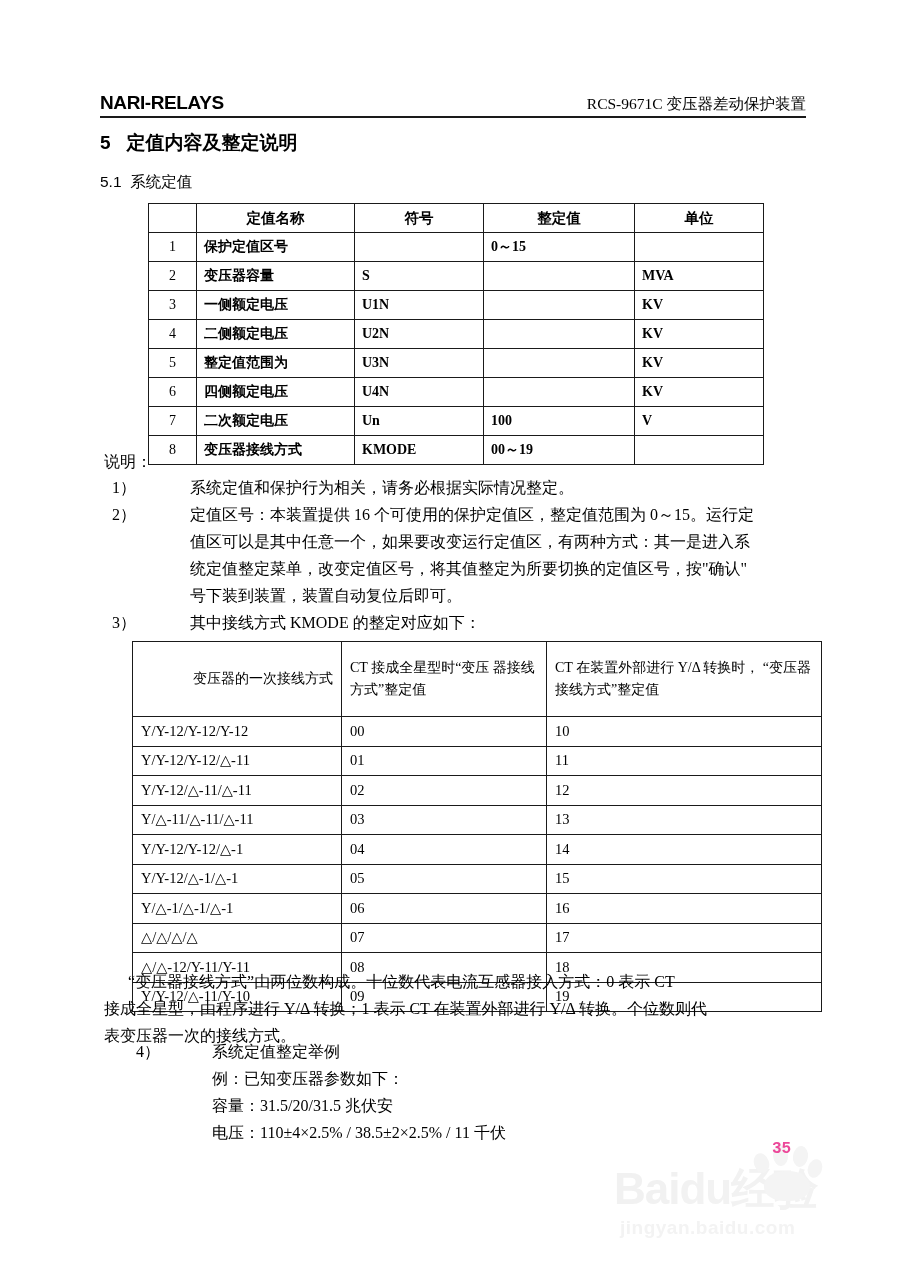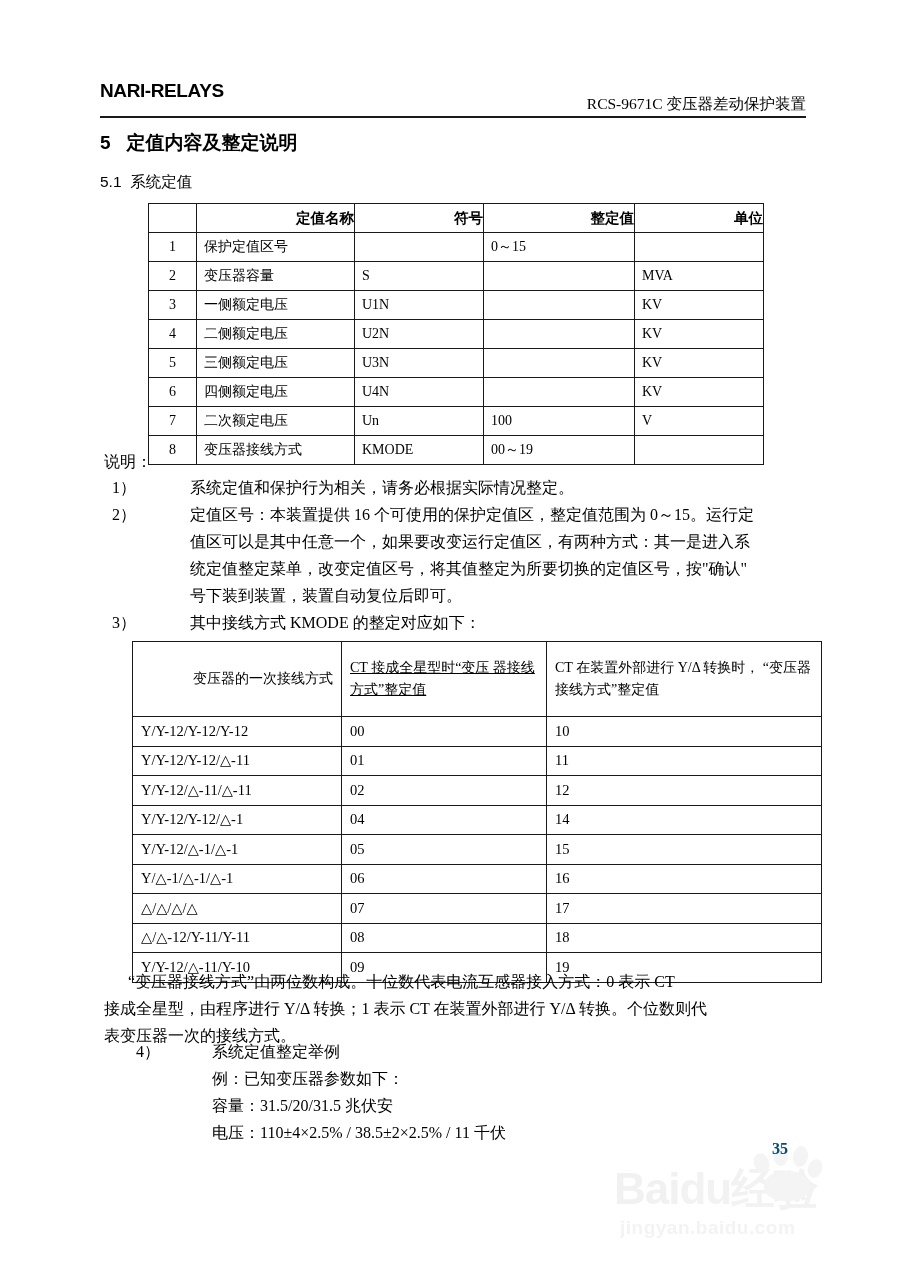--- a/index.html
+++ b/index.html
@@ -32,21 +32,21 @@
     align-items: flex-end;
     justify-content: space-between;
     box-sizing: border-box;
   }
   .brand {
     font-family: "Liberation Sans", "DejaVu Sans", sans-serif;
     font-weight: bold;
     font-size: 19px;
     letter-spacing: -0.4px;
     line-height: 22px;
-    padding-bottom: 14px;
+    padding-bottom: 2px;
   }
   .header-doc-title {
     font-family: "Liberation Serif", "DejaVu Serif", serif;
     font-size: 15.5px;
     line-height: 19px;
     padding-bottom: 3px;
     white-space: nowrap;
   }
 
   
@@ -90,33 +90,33 @@
     top: 203px;
     width: 610px;
     table-layout: fixed;
   }
   .table1 td, .table1 th { height: 28px; }
   .table1 .c-idx   { width: 47px;  text-align: center; }
   .table1 .c-name  { width: 157px; }
   .table1 .c-sym   { width: 128px; }
   .table1 .c-val   { width: 150px; }
   .table1 .c-unit  { width: 128px; }
-  .table1 thead td { text-align: right; font-weight: bold; font-size: 14.5px; }
-  .table1 tbody td.cell-text { padding-left: 7px; }
+  .table1 thead td { text-align: center; font-weight: bold; font-size: 14.5px; }
+  .table1 tbody td.cell-text { padding-left: 7px; font-weight: bold; }
   .table1 tbody td.cell-num { text-align: center; }
 
   .table2 {
     position: absolute;
     left: 132px;
     top: 641px;
     width: 638px;
     table-layout: fixed;
   }
   .table2 .c-wiring { width: 192px; }
-  .table2 .c-v0     { width: 188px; text-decoration: underline; }
+  .table2 .c-v0     { width: 188px; }
   .table2 .c-v1     { width: 258px; }
   .table2 thead td {
     height: 66px;
     padding: 4px 8px;
     line-height: 22px;
     font-size: 14px;
     vertical-align: middle;
   }
   .table2 thead td.hdr-first { text-align: right; }
   .table2 tbody td {
@@ -178,24 +178,24 @@
   .note-list-2 .note-marker { width: 36px; flex: 0 0 36px; }
 
   .sub-lines { margin-left: 0; }
   .sub-lines p { margin: 0; white-space: pre; }
 
   
   .page-number {
     position: absolute;
     left: 772px;
     top: 1140px;
-    font-family: Liberation Serif, serif;
+    font-family: Liberation Mono, monospace;
     font-size: 16px;
     font-weight: bold;
-    color: #0c4a6e;
+    color: #ec4899;
   }
 
   
   .watermark {
     position: absolute;
     left: 614px;
     top: 1143px;
     width: 280px;
     height: 105px;
     pointer-events: none;
@@ -291,21 +291,21 @@
       </tr>
       <tr>
         <td class="cell-num">4</td>
         <td class="cell-text">二侧额定电压</td>
         <td class="cell-text">U2N</td>
         <td class="cell-text"></td>
         <td class="cell-text">KV</td>
       </tr>
       <tr>
         <td class="cell-num">5</td>
-        <td class="cell-text">三侧额定电压</td>
+        <td class="cell-text">整定值范围为</td>
         <td class="cell-text">U3N</td>
         <td class="cell-text"></td>
         <td class="cell-text">KV</td>
       </tr>
       <tr>
         <td class="cell-num">6</td>
         <td class="cell-text">四侧额定电压</td>
         <td class="cell-text">U4N</td>
         <td class="cell-text"></td>
         <td class="cell-text">KV</td>
@@ -375,20 +375,25 @@
       </tr>
       <tr>
         <td>Y/Y-12/Y-12/△-11</td>
         <td>01</td>
         <td>11</td>
       </tr>
       <tr>
         <td>Y/Y-12/△-11/△-11</td>
         <td>02</td>
         <td>12</td>
+      </tr>
+      <tr>
+        <td>Y/△-11/△-11/△-11</td>
+        <td>03</td>
+        <td>13</td>
       </tr>
       <tr>
         <td>Y/Y-12/Y-12/△-1</td>
         <td>04</td>
         <td>14</td>
       </tr>
       <tr>
         <td>Y/Y-12/△-1/△-1</td>
         <td>05</td>
         <td>15</td>

